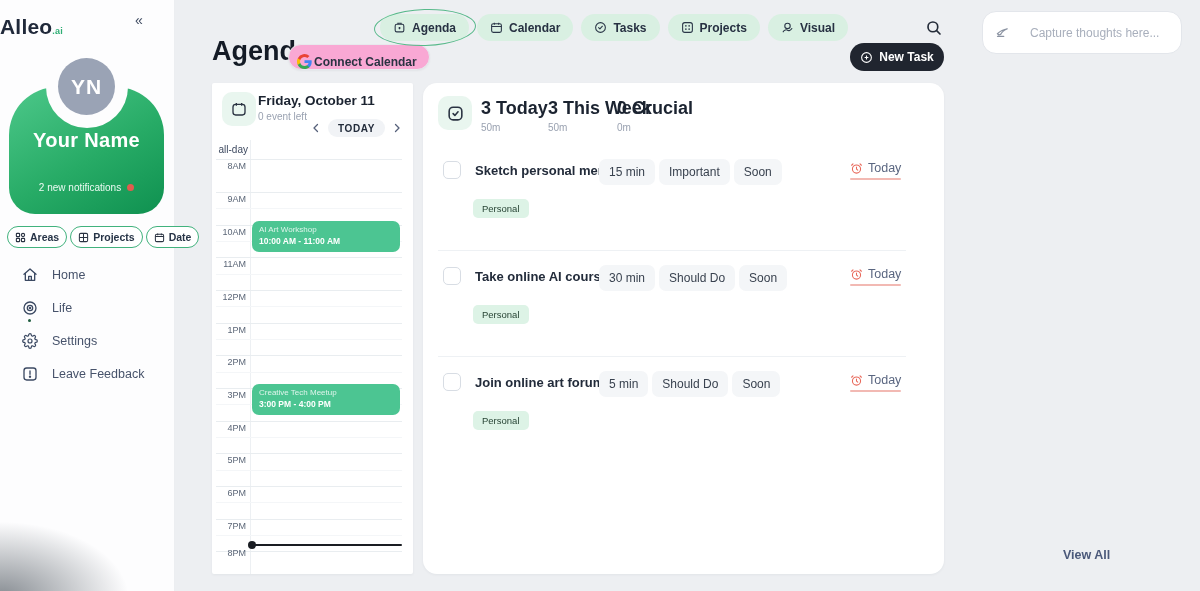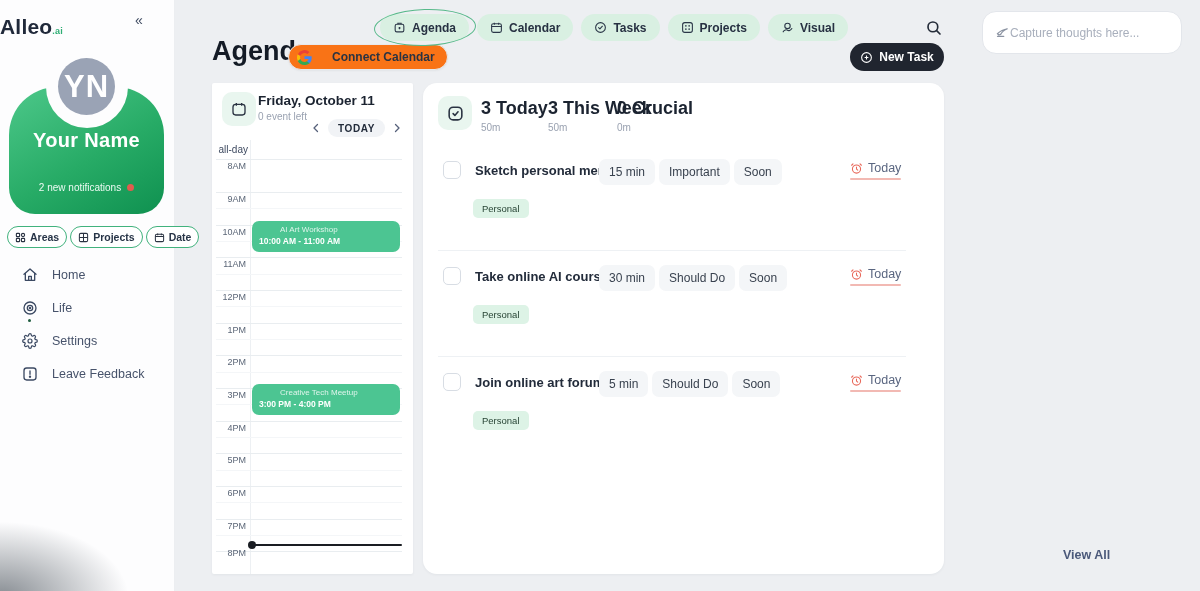--- a/index.html
+++ b/index.html
@@ -12,21 +12,21 @@
   }
   svg { display:block; }
 
   
   .sidebar { position:absolute; left:0; top:0; width:175px; height:591px; background:#fdfdfe; border-right:1px solid #eceef1; }
   .logo { position:absolute; left:0; top:15px; width:175px; text-align:left; font-size:21px; font-weight:800; color:#20293a; letter-spacing:.2px; }
   .logo .suffix { font-size:9px; font-weight:700; color:#2fae74; }
   .collapse { position:absolute; left:135px; top:12px; font-size:14px; color:#3e4a60; cursor:pointer; }
   .avatar { position:absolute; left:58px; top:58px; width:57px; height:57px; border-radius:50%;
     background:#9aa3b5; color:#fff; display:flex; align-items:center; justify-content:center;
-    font-size:31px; font-weight:600; z-index:3; letter-spacing:1px; }
+    font-size:21px; font-weight:600; z-index:3; letter-spacing:1px; }
   .user-card { position:absolute; left:9px; top:87px; width:155px; height:127px;
     border-radius:48px 48px 26px 26px;
     background:linear-gradient(150deg,#4dc88a 0%,#27ab66 55%,#0f9150 100%); z-index:1; }
   .user-card .notch { position:absolute; left:50%; top:-41px; transform:translateX(-50%);
     width:82px; height:82px; border-radius:50%; background:#fdfdfe; }
   .user-name { position:absolute; left:0; top:42px; width:100%; text-align:center;
     font-size:20px; font-weight:800; color:#ffffff; letter-spacing:.3px; }
   .notif { position:absolute; left:0; top:95px; width:100%; display:flex; align-items:center; justify-content:center;
     gap:6px; font-size:10px; color:#ecfbf3; }
   .notif-dot { width:7px; height:7px; border-radius:50%; background:#e25c4f; }
@@ -44,25 +44,25 @@
   .tabs { position:absolute; left:380px; top:14px; display:flex; gap:8px; z-index:2; }
   .tab { height:27px; padding:0 13px; background:#d9f0e2; border-radius:16px;
     display:flex; align-items:center; gap:6px; font-size:12px; font-weight:600; color:#273142; cursor:pointer; position:relative; }
   .tab .ticon { width:13px; height:13px; color:#2b3748; }
   .tab.active::after { content:""; position:absolute; left:-6px; right:-7px; top:-5px; bottom:-5px;
     border:1.6px solid #57b98a; border-radius:50%; transform:rotate(-2deg); pointer-events:none; }
 
   
   .page-title { position:absolute; left:212px; top:36px; font-size:27px; font-weight:800; color:#141b26; }
   .connect-btn { position:absolute; left:288px; top:44px; height:26px; padding:0 12px 0 8px;
-    background:#f97316; border:1px solid #e7e9ed; border-radius:13px; display:flex; align-items:center; gap:20px;
+    background:#f9a8d4; border:1px solid #e7e9ed; border-radius:13px; display:flex; align-items:flex-end; gap:2px;
     font-size:12px; font-weight:600; color:#2a3342; box-shadow:0 1px 2px rgba(20,30,40,.05); cursor:pointer; }
   .search-btn { position:absolute; left:925px; top:19px; width:18px; height:18px; color:#232b38; cursor:pointer; }
   .capture-box { position:absolute; left:982px; top:11px; width:200px; height:43px; background:#fff;
-    border:1px solid #e3e6eb; border-radius:14px; display:flex; align-items:center; gap:0; padding:0 12px; }
+    border:1px solid #e3e6eb; border-radius:14px; display:flex; align-items:center; gap:20px; padding:0 12px; }
   .capture-box .picon { width:15px; height:15px; color:#8b93a2; flex:none; }
   .capture-box input { border:none; outline:none; flex:1; font-size:12px; color:#4a5568; background:transparent;
     font-family:"Liberation Sans", sans-serif; min-width:0; }
   .capture-box input::placeholder { color:#a8afbc; }
   .newtask-btn { position:absolute; left:850px; top:43px; width:94px; height:28px; background:#20252f;
     border-radius:15px; color:#fff; display:flex; align-items:center; justify-content:center; gap:6px;
     font-size:12px; font-weight:700; cursor:pointer; z-index:3; }
   .newtask-btn .plus { width:13px; height:13px; color:#fff; }
 
   
@@ -77,21 +77,21 @@
   .today-btn { background:#f1f3f6; border-radius:12px; height:18px; padding:0 10px; display:flex; align-items:center;
     font-size:10px; font-weight:800; letter-spacing:.6px; color:#222b3a; cursor:pointer; }
   .cal-grid { position:absolute; left:0; top:57px; width:201px; height:434px; overflow:hidden; border-radius:0 0 14px 14px; }
   .vline { position:absolute; left:38px; top:0; bottom:0; width:1px; background:#edf0f3; }
   .hline { position:absolute; left:4px; right:11px; height:1px; background:#e9edf0; }
   .hline.half { background:#f4f6f8; }
   .hour-label { position:absolute; left:0; width:34px; text-align:right; font-size:9px; color:#5b6677; }
   .allday-label { position:absolute; left:0; top:4px; width:36px; text-align:right; font-size:10px; color:#3e4a60; }
   .event { position:absolute; left:40px; width:148px; height:31px; border-radius:7px; background:#4cc592;
     color:#fff; padding:4px 7px; overflow:hidden; cursor:pointer; }
-  .event .etitle { font-size:8px; color:rgba(255,255,255,.82); margin-bottom:2px;margin-left:21px; }
+  .event .etitle { font-size:8px; color:rgba(255,255,255,.82); margin-bottom:2px; }
   .event .etime { font-size:8.5px; font-weight:700; color:#fff; }
   .now-line { position:absolute; left:40px; right:11px; top:404px; height:2px; background:#1a1d23; border-radius:1px; }
   .now-dot { position:absolute; left:36px; top:401px; width:8px; height:8px; border-radius:50%; background:#1a1d23; }
 
   
   .tasks-panel { position:absolute; left:423px; top:83px; width:521px; height:491px; background:#fff;
     border-radius:14px; box-shadow:0 1px 3px rgba(25,35,50,.05); }
   .tasks-tile { position:absolute; left:15px; top:13px; width:34px; height:34px; background:#e9f6ef; border-radius:10px;
     display:flex; align-items:center; justify-content:center; color:#2a3342; }
   .stat { position:absolute; top:15px; }

